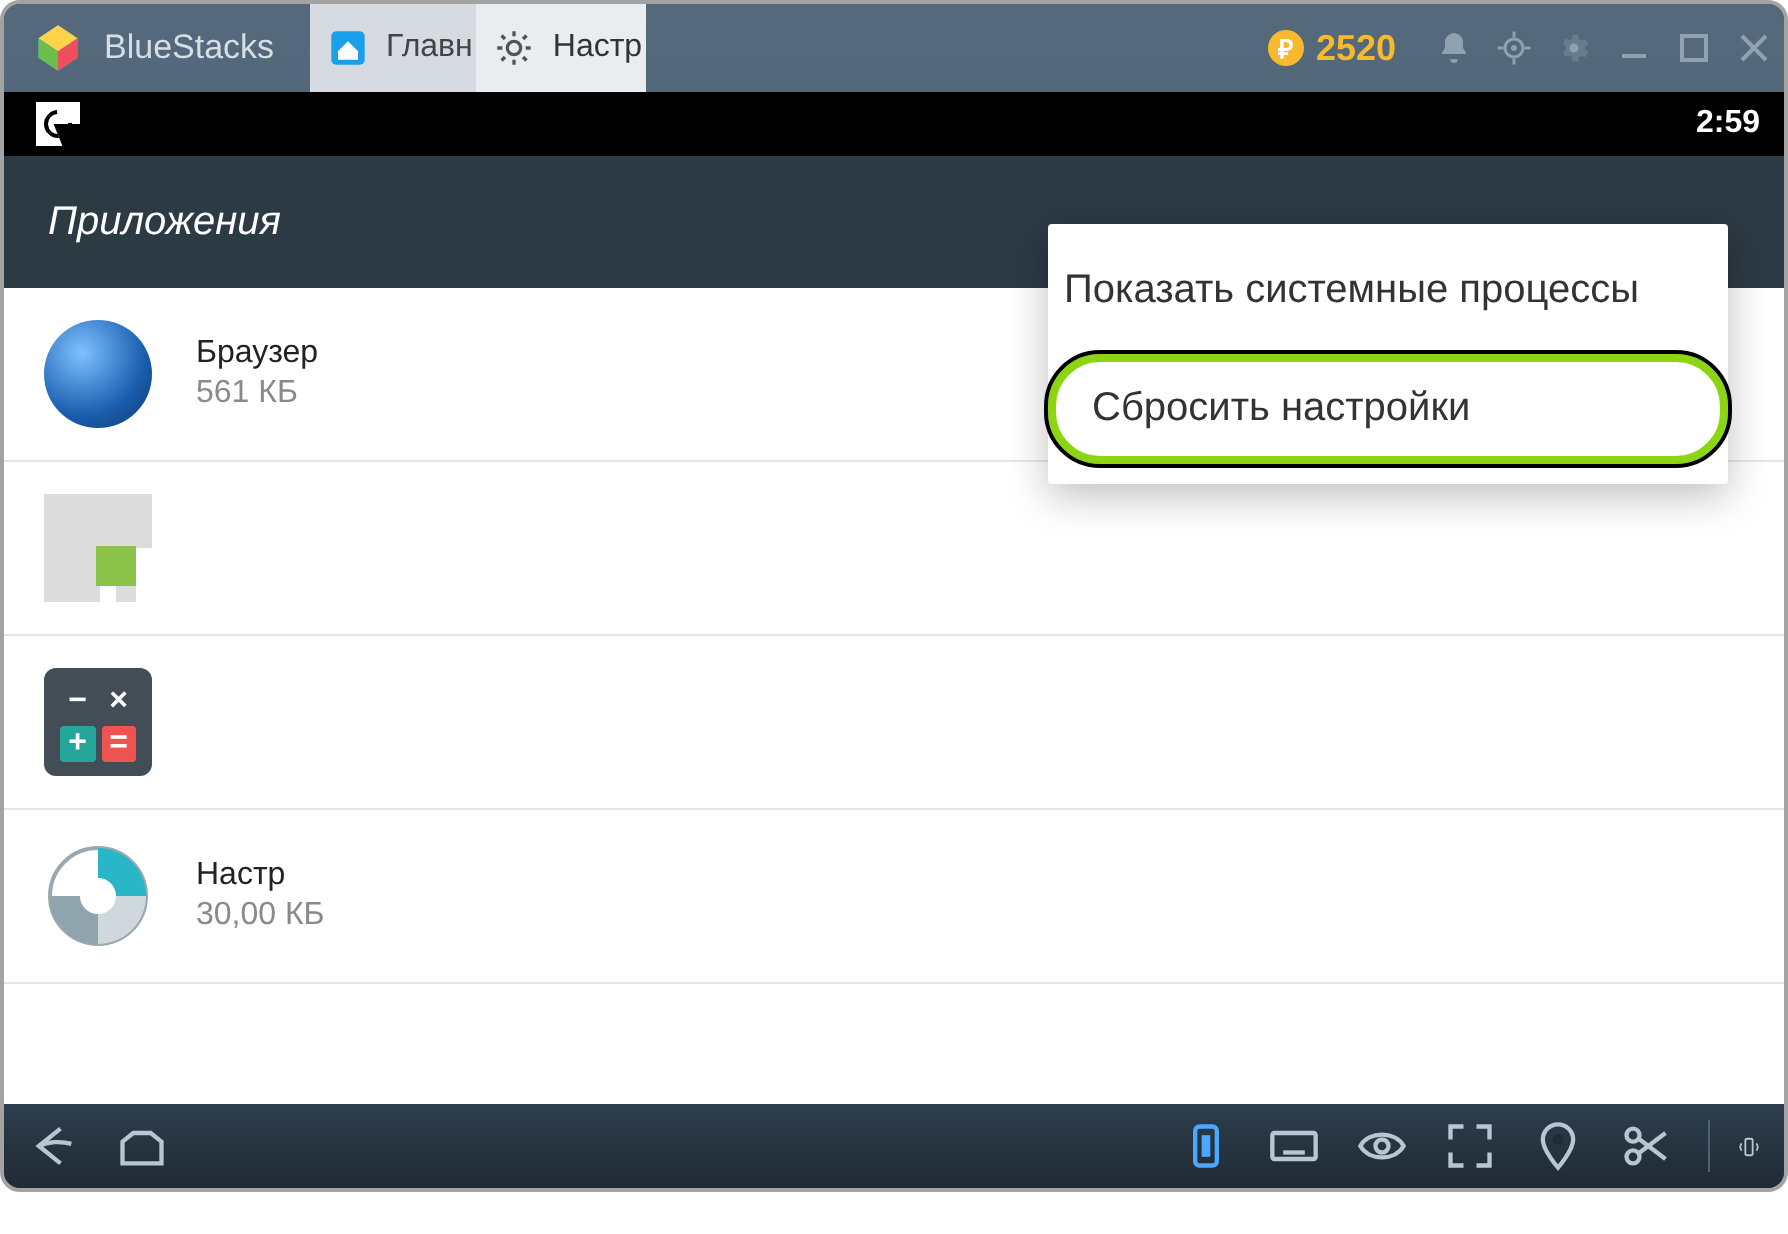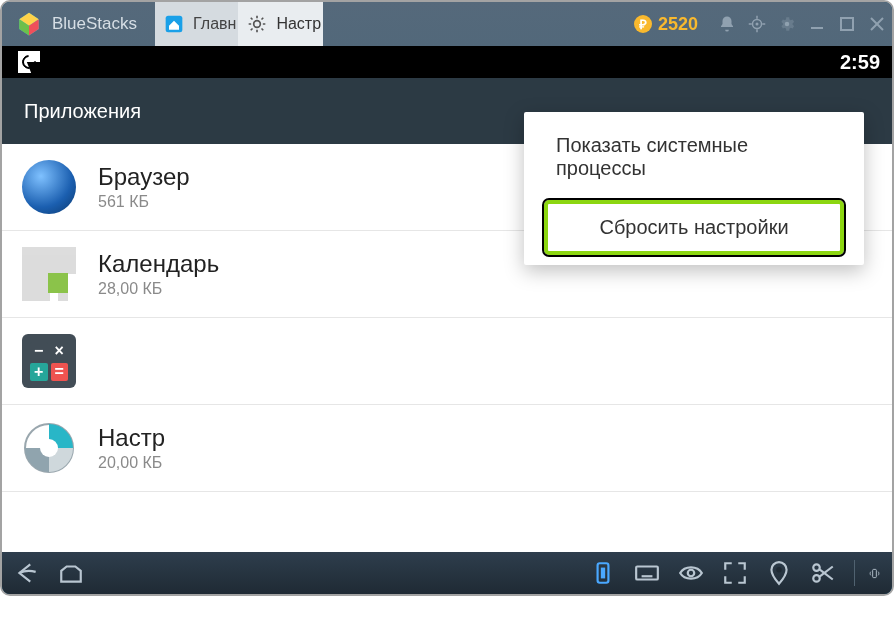--- a/index.html
+++ b/index.html
@@ -41,65 +41,64 @@
     width: 18px; height: 18px; border-radius: 50%;
     background: #f9b92e; display:flex; align-items:center; justify-content:center;
     color:#fff; font-size:13px; font-weight:bold;
   }
   .winicon { width: 30px; color:#90a1b0; display:flex; align-items:center; justify-content:center; font-size:18px; }
 
   
   .statusbar {
     height: 32px; background: #000;
     display: flex; align-items: center; color: #fff;
-    padding: 0 12px; font-size: 20px; text-align: right;
+    padding: 0 12px; font-size: 16px; text-align: right;
   }
   .statusbar .flag {
     width:22px; height:22px; background:#fff; clip-path: polygon(0 0,100% 0,100% 50%,40% 50%,60% 100%,0 100%);
     display:block; margin-left:4px; position:relative;
   }
   .statusbar .flag::after{content:"";position:absolute;left:4px;top:4px;width:10px;height:10px;border:2px solid #000;border-radius:50%;border-top-color:transparent;transform:rotate(40deg);}
   .statusbar .spacer { flex:1; }
   .clock { font-weight:bold; }
 
   
   .section-header {
     height: 66px; background: #2c3a44;
     display: flex; align-items: center;
-    color: #fff; font-size: 20px; padding: 17px 22px;
+    color: #fff; font-size: 20px; padding: 17px 22px; font-style: italic;
   }
 
   
   .apps { background:#fff; height: calc(100% - 44px - 32px - 66px - 42px); overflow:hidden; }
   .app-row {
     display:flex; align-items:center; gap:22px;
     padding: 16px 20px;
     border-bottom: 1px solid #e6e6e6;
   }
   .app-icon { width:54px; height:54px; border-radius:6px; display:flex; align-items:center; justify-content:center; flex-shrink:0; }
-  .app-title { font-size:24px; color:#222; }
+  .app-title { font-size:16px; color:#222; }
   .app-sub   { font-size:16px; color:#8a8a8a; margin-top:2px; }
 
   
   .popup {
     position:absolute; top:110px; right:28px;
     background:#fff; box-shadow: 0 6px 20px rgba(0,0,0,.25);
     border-radius:2px; width: 340px;
     padding: 6px 0;
   }
   .popup-item {
-    padding: 16px 32px; font-size:20px; color:#333;
+    padding: 16px 8px; font-size:20px; color:#333;
   }
   .popup-item.highlight {
-    margin: 4px 20px;
+    margin: 4px 0;
     border: 4px solid #8cd611;
     outline: 2px solid #000;
-    border-radius: 5px;
+    border-radius: 26px;
     padding: 12px 18px;
-    text-align: center;
   }
 
   
   .navbar {
     position:absolute; bottom:0; left:0; right:0;
     height: 42px; background: linear-gradient(#2e3e4d,#1f2a34);
     display:flex; align-items:center; padding: 0 12px; gap:18px;
     color:#b9c6d1;
   }
   .navbar .spacer{flex:1;}
@@ -226,24 +225,20 @@
   <div class="apps">
     <div class="app-row">
       <div class="app-icon ic-browser"></div>
       <div>
         <div class="app-title">Браузер</div>
         <div class="app-sub">561 КБ</div>
       </div>
     </div>
     <div class="app-row">
       <div class="app-icon ic-calendar"></div>
-      <div>
-        <div class="app-title">Календарь</div>
-        <div class="app-sub">28,00 КБ</div>
-      </div>
     </div>
     <div class="app-row">
       <div class="app-icon ic-calc">
           <span>−</span>
           <span>×</span>
           <span>+</span>
           <span>=</span>
         </div>
     </div>
     <div class="app-row">
@@ -251,21 +246,21 @@
         <svg viewBox="0 0 54 54">
             <circle cx="27" cy="27" r="24" fill="#fff" stroke="#9aa7ae" stroke-width="2"></circle>
             <path d="M27 3 A24 24 0 0 1 51 27 L27 27 Z" fill="#29b6c7"></path>
             <path d="M51 27 A24 24 0 0 1 27 51 L27 27 Z" fill="#cfd8dc"></path>
             <path d="M27 51 A24 24 0 0 1 3 27 L27 27 Z" fill="#90a4ae"></path>
             <circle cx="27" cy="27" r="9" fill="#fff"></circle>
           </svg>
       </div>
       <div>
         <div class="app-title">Настр</div>
-        <div class="app-sub">20,00 КБ</div>
+        <div class="app-sub">30,00 КБ</div>
       </div>
     </div>
   </div>
 
   <div class="popup">
     <div class="popup-item">Показать системные процессы</div>
     <div class="popup-item highlight">Сбросить настройки</div>
   </div>
 
   <div class="navbar">

